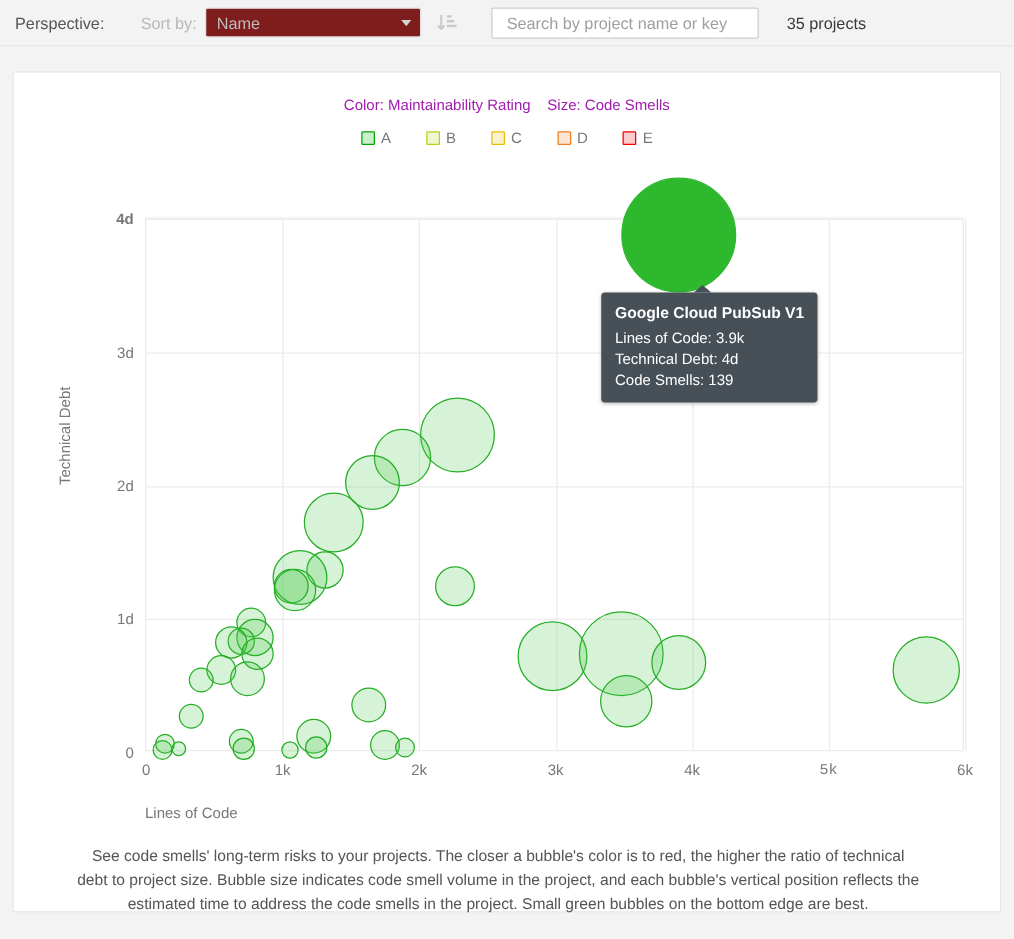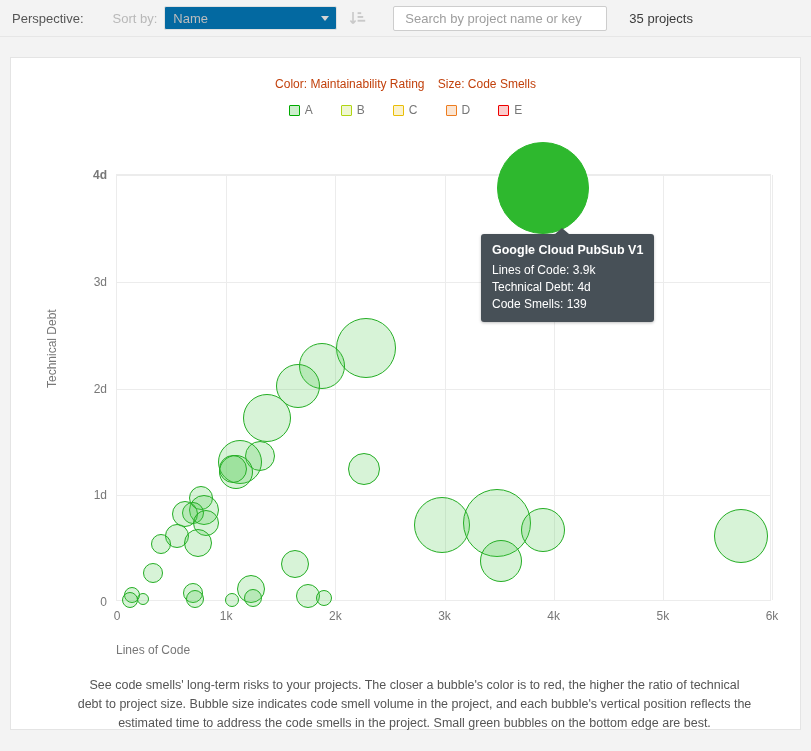--- a/index.html
+++ b/index.html
@@ -47,21 +47,21 @@
     padding: 0 22px 0 8px;
     font-size: 13px;
     color: #444;
     cursor: pointer;
     white-space: nowrap;
   }
   .select-box.wide { width: 149px; }
   .select-box.disabled {
     border-color: #e0e0e0;
     color: #bdbdbd;
-    background: #0369a1;
+    background: #7f1d1d;
     cursor: default;
     width: 173px;
   }
   .caret {
     position: absolute;
     right: 7px;
     top: 50%;
     width: 0; height: 0;
     margin-top: -2px;
     border-left: 4px solid transparent;
@@ -122,21 +122,21 @@
     box-sizing: border-box;
   }
 
   
   #legend-header {
     position: absolute;
     left: 0; right: 0;
     top: 19px;
     text-align: center;
     font-size: 12px;
-    color: #c2410c;
+    color: #a21caf;
   }
   #legend-header .lh-item { margin: 0 5px; }
 
   #legend-row {
     position: absolute;
     left: 0; right: 0;
     top: 45px;
     display: flex;
     justify-content: center;
     align-items: center;
@@ -257,21 +257,21 @@
     left: 74px;
     width: 0; height: 0;
     border-left: 7px solid transparent;
     border-right: 7px solid transparent;
     border-bottom: 6px solid #475057;
   }
 
   
   #footer-note {
     position: absolute;
-    left: 66px;
+    left: 50px;
     top: 618px;
     width: 675px;
     text-align: center;
     font-size: 12.5px;
     line-height: 19px;
     color: #555;
   }
 </style>
 </head>
 <body>
@@ -340,21 +340,21 @@
         <div class="tick-x" style="left: 0px;">0</div>
         <div class="gridline-v" style="left: 109.167px;"></div>
         <div class="tick-x" style="left: 109.167px;">1k</div>
         <div class="gridline-v" style="left: 218.333px;"></div>
         <div class="tick-x" style="left: 218.333px;">2k</div>
         <div class="gridline-v" style="left: 327.5px;"></div>
         <div class="tick-x" style="left: 327.5px;">3k</div>
         <div class="gridline-v" style="left: 436.667px;"></div>
         <div class="tick-x" style="left: 436.667px;">4k</div>
         <div class="gridline-v" style="left: 545.833px;"></div>
-        <div class="tick-x" style="left: 545.833px;">5k</div>
+        <div class="tick-x" style="left: 545.833px; font-family: Liberation Mono, monospace;">5k</div>
         <div class="gridline-v" style="left: 655px;"></div>
         <div class="tick-x" style="left: 655px;">6k</div>
         <div class="tick-y" style="top: 427px;">0</div>
         <div class="gridline-h" style="top: 320.25px;"></div>
         <div class="tick-y" style="top: 320.25px;">1d</div>
         <div class="gridline-h" style="top: 213.5px;"></div>
         <div class="tick-y" style="top: 213.5px;">2d</div>
         <div class="gridline-h" style="top: 106.75px;"></div>
         <div class="tick-y" style="top: 106.75px;">3d</div>
         <div class="gridline-h" style="top: 0px;"></div>

